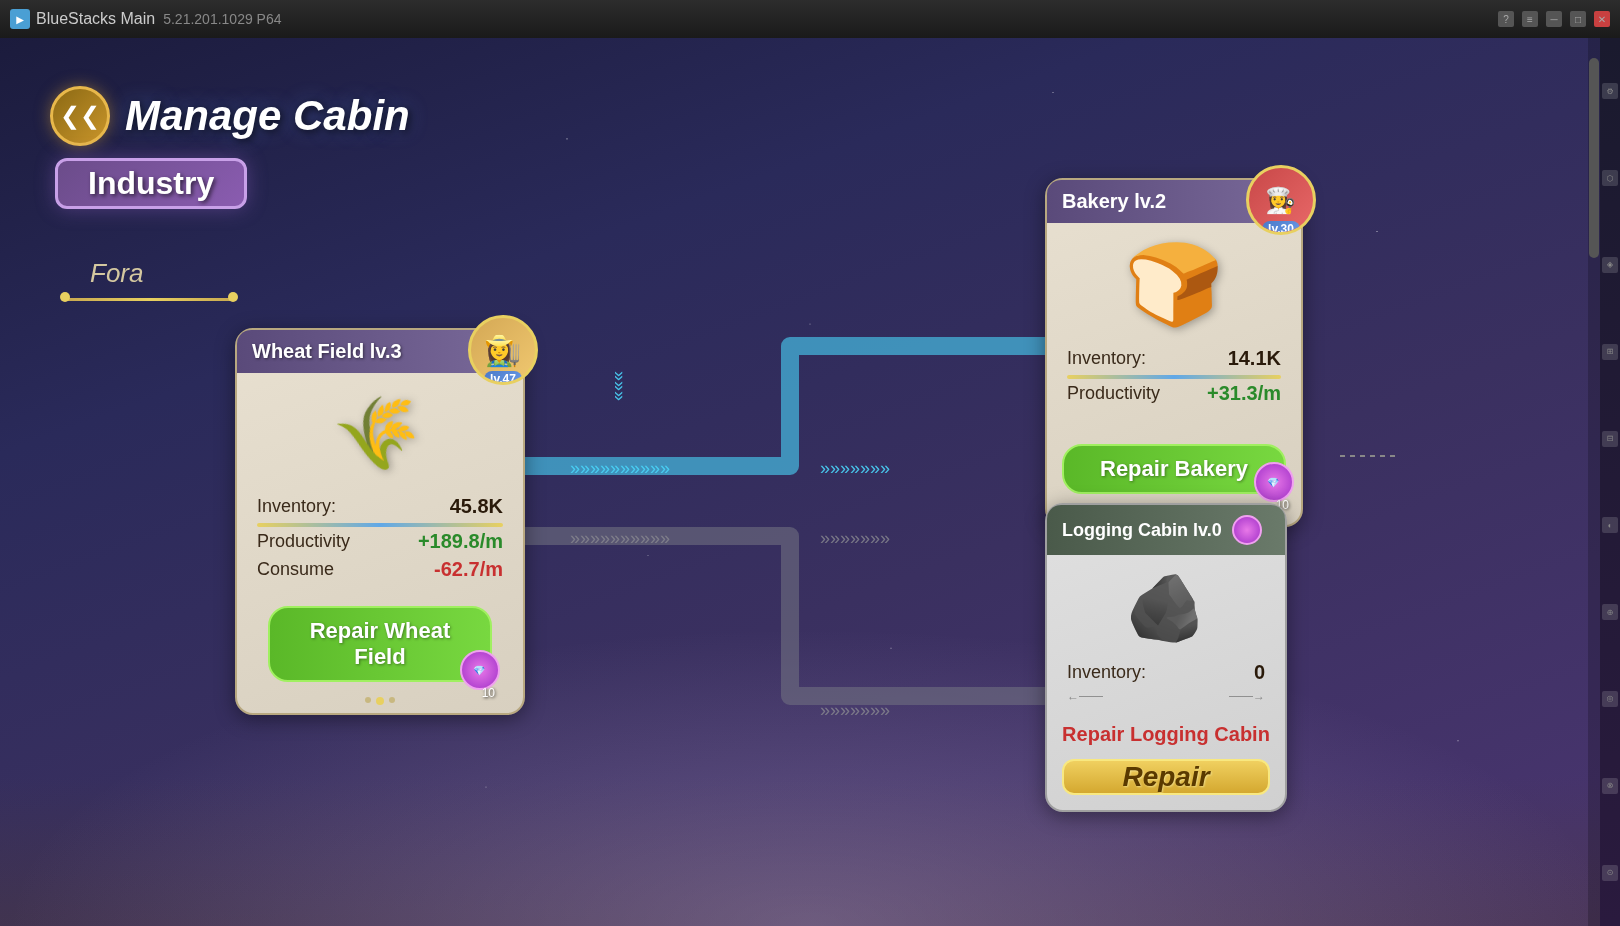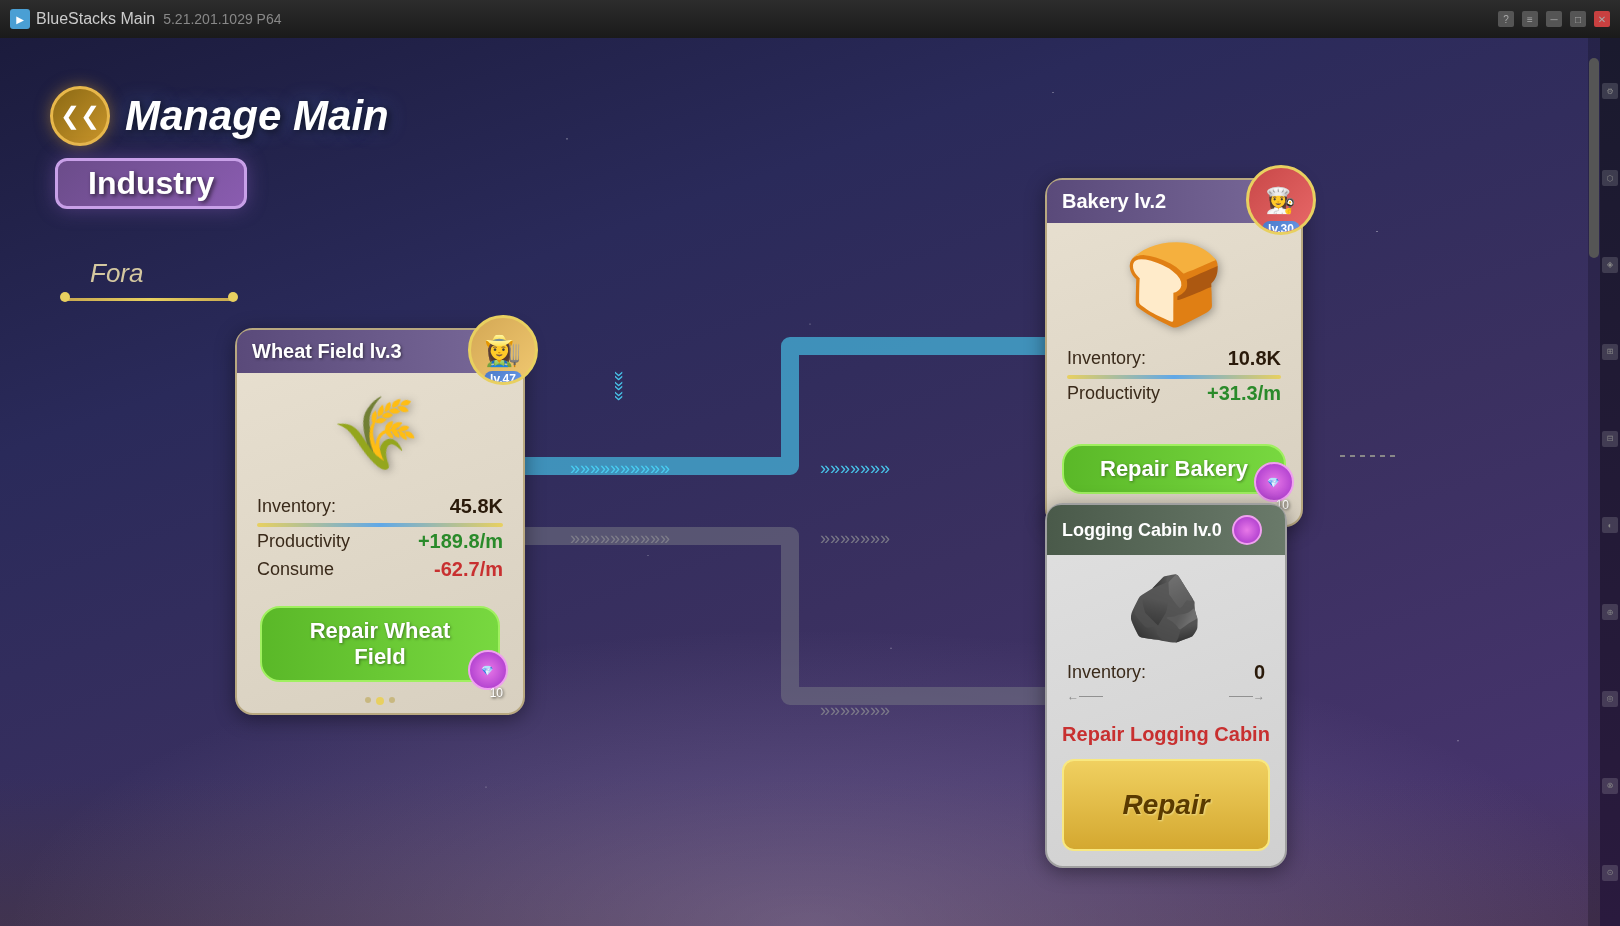--- a/index.html
+++ b/index.html
@@ -339,21 +339,21 @@
     }
 
     
     .repair-wheat-btn {
       background: linear-gradient(to right, #5ab828, #78d840);
       border: 2px solid #a0f060;
       border-radius: 20px;
       padding: 10px 33px;
       cursor: pointer;
       text-align: center;
-      margin: 10px 23px 15px;
+      margin: 10px 31px 15px;
       position: relative;
     }
     .repair-wheat-btn-text {
       font-size: 22px;
       font-weight: bold;
       color: white;
       text-shadow: 1px 1px 3px rgba(0,0,0,0.4);
     }
     .gem-badge {
       position: absolute;
@@ -512,21 +512,21 @@
       font-size: 20px;
       font-weight: bold;
       color: #c83030;
       text-align: center;
       padding: 5px;
     }
     .repair-gold-btn {
       background: linear-gradient(to bottom, #f0d060, #d4a830);
       border: 2px solid #f8e880;
       border-radius: 12px;
-      padding: 28px;
+      padding: 0;
       cursor: pointer;
       text-align: center;
       margin: 8px 15px 15px;
     }
     .repair-gold-btn-text {
       font-size: 28px;
       font-weight: bold;
       color: #5a3a00;
       text-shadow: 1px 1px 2px rgba(255,255,200,0.5);
       font-style: italic;
@@ -575,21 +575,21 @@
 <div class="scrollbar">
   <div class="scrollbar-thumb"></div>
 </div>
 
 <div class="main-content">
 
   <div class="page-header">
     <div class="back-button">
       <span>❮❮</span>
     </div>
-    <h1 class="page-title">Manage Main</h1>
+    <h1 class="page-title">Manage Cabin</h1>
   </div>
 
   <div class="industry-btn">
     <span class="industry-btn-text">Industry</span>
   </div>
 
   <div class="fora-label">Fora</div>
   <div class="fora-connector"></div>
   <div class="fora-dot-left"></div>
   <div class="fora-dot-right"></div>
@@ -669,21 +669,21 @@
       <div class="level-badge">lv.30</div>
     </div>
 
     <div style="text-align:center;">
       <span class="bread-icon">🍞</span>
     </div>
 
     <div class="wheat-stats">
       <div class="stat-row">
         <span class="stat-label">Inventory:</span>
-        <span class="stat-value">10.8K</span>
+        <span class="stat-value">14.1K</span>
       </div>
       <div class="inventory-bar"></div>
       <div class="stat-row">
         <span class="stat-label">Productivity</span>
         <span class="stat-value-green">+31.3/m</span>
       </div>
     </div>
 
     <div class="repair-bakery-btn">
       <span class="repair-wheat-btn-text">Repair Bakery</span>

